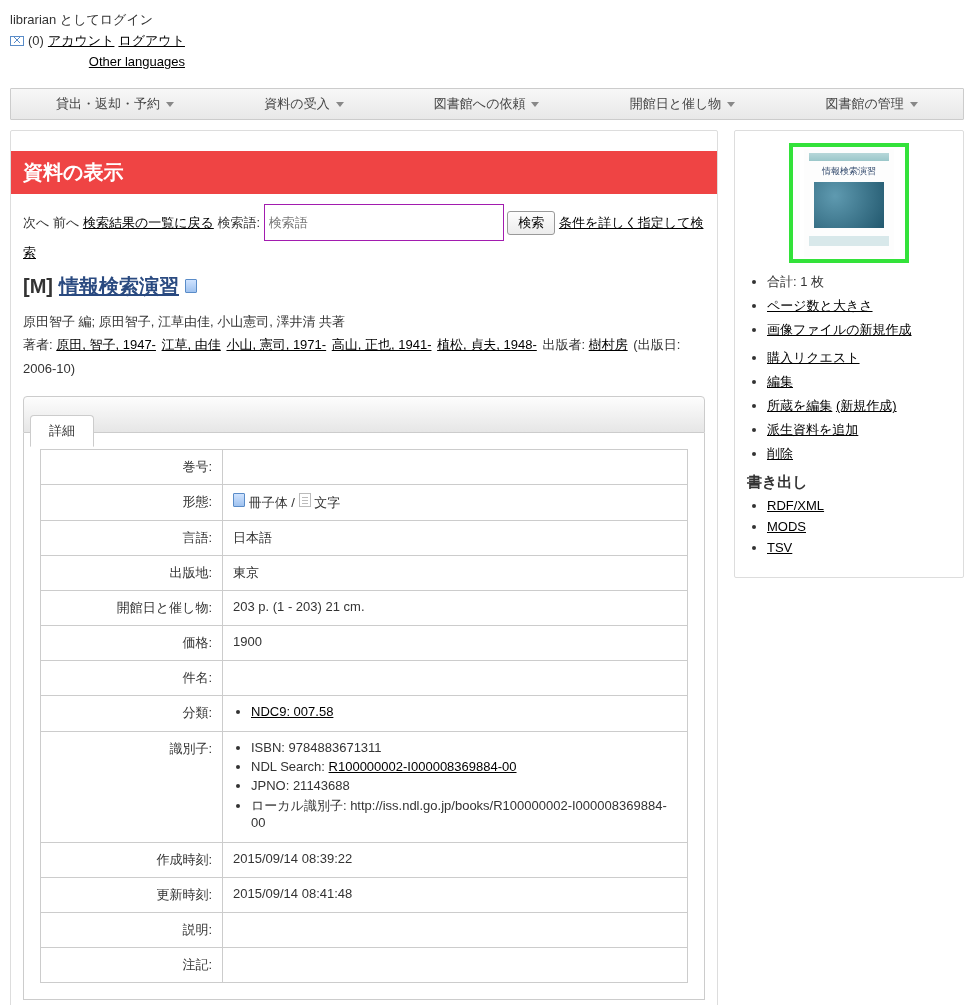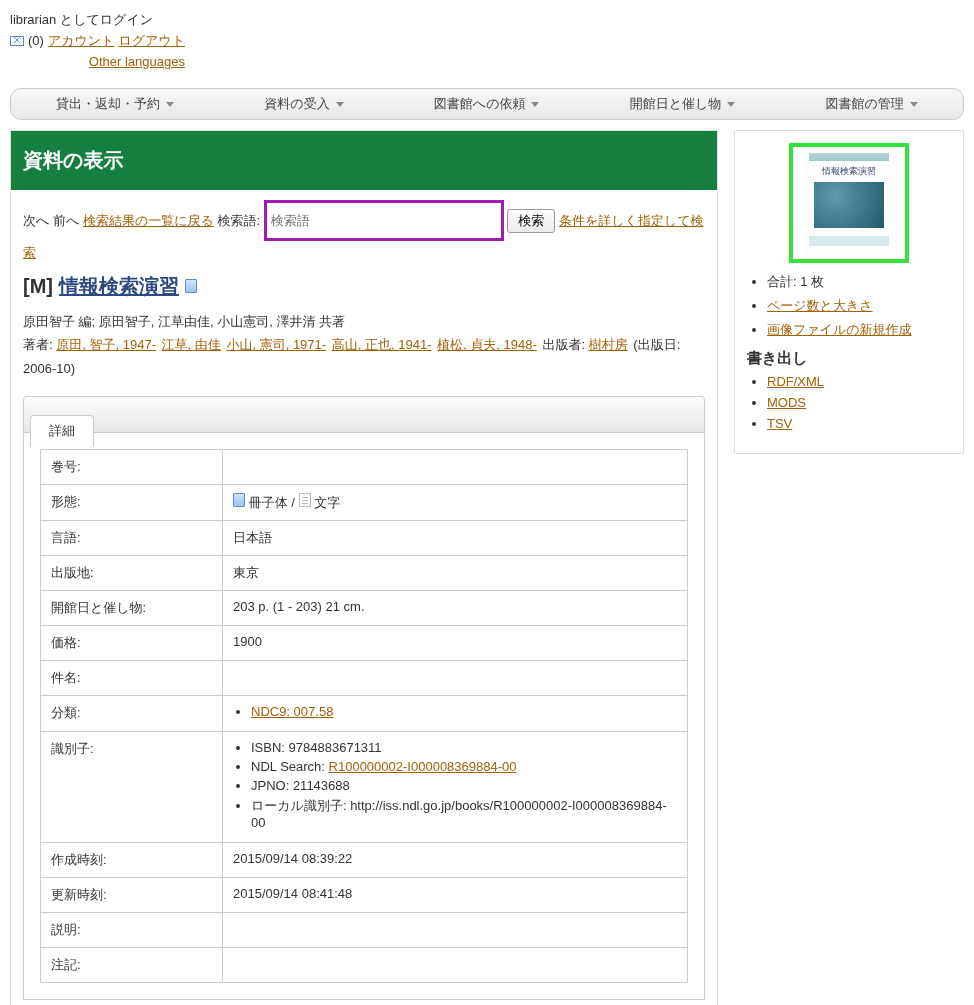--- a/index.html
+++ b/index.html
@@ -4,21 +4,21 @@
 <style>
   * { box-sizing: border-box; }
   body {
     margin: 0;
     padding: 10px;
     font-family: "Helvetica Neue", Arial, "Hiragino Kaku Gothic ProN", "Hiragino Sans", Meiryo, sans-serif;
     font-size: 13px;
     color: #333;
     background: #fff;
   }
-  a { color: #a16207; text-decoration: underline; cursor: pointer; }
+  a { color: #000000; text-decoration: underline; cursor: pointer; }
 
   .header {
     display: flex;
     justify-content: space-between;
     align-items: flex-start;
     margin-bottom: 8px;
   }
   .site-title {
     font-size: 26px;
     font-weight: bold;
@@ -33,21 +33,21 @@
   }
   .user-area .msg-row { display: flex; align-items: center; gap: 4px; }
   .msg-icon { width: 14px; height: 10px; background: #fff; border: 1px solid #5a8cc8; position: relative; display: inline-block; }
   .msg-icon::before { content:""; position:absolute; top:0; left:0; right:0; height:6px; background: linear-gradient(135deg, transparent 48%, #5a8cc8 48% 54%, transparent 54%), linear-gradient(-135deg, transparent 48%, #5a8cc8 48% 54%, transparent 54%); }
 
   .other-lang { text-align: right; margin-bottom: 8px; font-size: 13px; }
 
   .navbar {
     background: linear-gradient(#f7f7f7, #e8e8e8);
     border: 1px solid #ccc;
-    border-radius: 11px;
+    border-radius: 1px;
     display: flex;
     justify-content: space-around;
     padding: 6px 0;
     margin-bottom: 10px;
   }
   .navbar-item {
     font-size: 13px;
     color: #444;
     cursor: pointer;
     display: flex;
@@ -66,33 +66,34 @@
     gap: 16px;
     align-items: flex-start;
   }
   .main {
     flex: 1;
     border: 1px solid #ddd;
     border-radius: 2px;
     min-width: 0;
   }
   .panel-header {
-    background: #15803d;
+    background: #ef4444;
     color: #fff;
     font-size: 20px;
     font-weight: bold;
-    padding: 16px 12px;
+    padding: 8px 12px;
+    margin-top: 20px;
   }
   .main-inner { padding: 10px 12px 20px 12px; }
 
   .search-row { line-height: 1.8; margin-bottom: 8px; }
   .search-input {
     width: 240px;
     padding: 10px 4px;
-    border: 3px solid #a21caf;
+    border: 1px solid #a21caf;
     font-size: 13px;
   }
   .search-btn {
     border: 1px solid #999;
     background: linear-gradient(#fdfdfd,#ececec);
     padding: 2px 10px;
     border-radius: 3px;
     font-size: 13px;
     cursor: pointer;
   }
@@ -161,20 +162,21 @@
   }
   table.details td {
     border: 1px solid #ccc;
     padding: 8px 10px;
     vertical-align: top;
     font-size: 13px;
   }
   table.details td.label {
     width: 182px;
     color: #333;
+    text-align: right;
   }
   table.details ul { margin: 0; padding-left: 18px; }
   table.details li { margin-bottom: 4px; }
 
   .sidebar {
     width: 230px;
     border: 1px solid #ddd;
     border-radius: 2px;
     padding: 12px;
   }
@@ -387,20 +389,30 @@
         <div>情報検索演習</div>
         <div class="cover-img"></div>
         <div class="cover-bar"></div>
       </div>
     </div>
     <ul>
       <li>合計: 1 枚</li>
       <li><a>ページ数と大きさ</a></li>
       <li><a>画像ファイルの新規作成</a></li>
     </ul>
+    <ul>
+      <li><a>購入リクエスト</a></li>
+      <li><a>編集</a></li>
+      <li>
+        <a>所蔵を編集</a>
+        <a>(新規作成)</a>
+      </li>
+      <li><a>派生資料を追加</a></li>
+      <li><a>削除</a></li>
+    </ul>
     <div class="section-title">書き出し</div>
     <ul>
       <li><a>RDF/XML</a></li>
       <li><a>MODS</a></li>
       <li><a>TSV</a></li>
     </ul>
   </div>
 
 </div>
 

